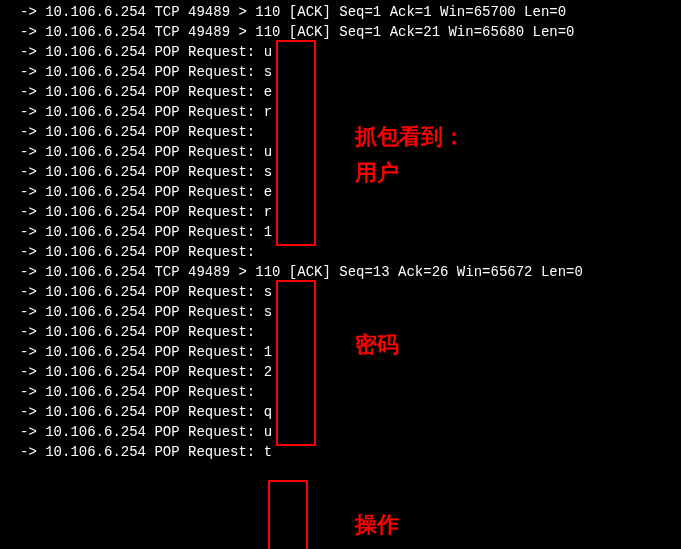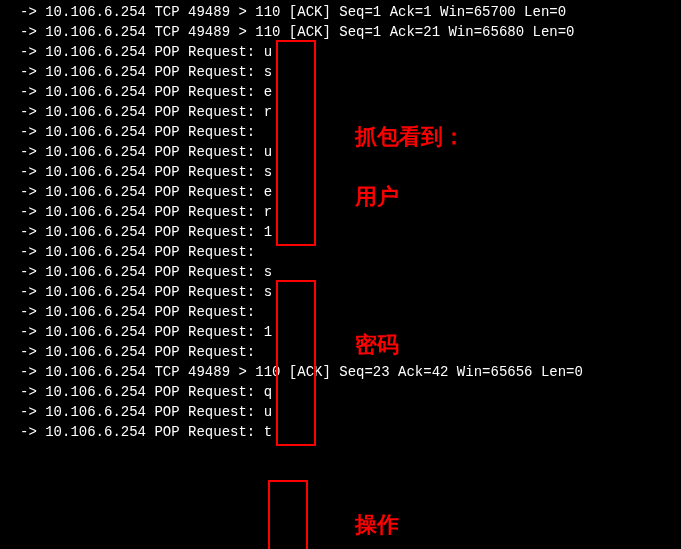--- a/index.html
+++ b/index.html
@@ -45,35 +45,36 @@
     <div class="line">-&gt; 10.106.6.254 POP Request: s</div>
     <div class="line">-&gt; 10.106.6.254 POP Request: e</div>
     <div class="line">-&gt; 10.106.6.254 POP Request: r</div>
     <div class="line">-&gt; 10.106.6.254 POP Request:</div>
     <div class="line">-&gt; 10.106.6.254 POP Request: u</div>
     <div class="line">-&gt; 10.106.6.254 POP Request: s</div>
     <div class="line">-&gt; 10.106.6.254 POP Request: e</div>
     <div class="line">-&gt; 10.106.6.254 POP Request: r</div>
     <div class="line">-&gt; 10.106.6.254 POP Request: 1</div>
     <div class="line">-&gt; 10.106.6.254 POP Request:</div>
+    <div class="line">-&gt; 10.106.6.254 TCP 49489 &gt; 110 [ACK] Seq=13 Ack=26 Win=65672 Len=0</div>
     <div class="line">-&gt; 10.106.6.254 POP Request: s</div>
     <div class="line">-&gt; 10.106.6.254 POP Request: s</div>
     <div class="line">-&gt; 10.106.6.254 POP Request:</div>
     <div class="line">-&gt; 10.106.6.254 POP Request: 1</div>
+    <div class="line">-&gt; 10.106.6.254 POP Request: 2</div>
     <div class="line">-&gt; 10.106.6.254 POP Request:</div>
-    <div class="line">-&gt; 10.106.6.254 TCP 49489 &gt; 110 [ACK] Seq=23 Ack=42 Win=65656 Len=0</div>
     <div class="line">-&gt; 10.106.6.254 POP Request: q</div>
     <div class="line">-&gt; 10.106.6.254 POP Request: u</div>
     <div class="line">-&gt; 10.106.6.254 POP Request: t</div>
   </div>
 
 <div id="highlights-container">
     <div class="highlight-box" style="top: 40px; left: 276px; width: 40px; height: 206px;"></div>
     <div class="highlight-box" style="top: 280px; left: 276px; width: 40px; height: 166px;"></div>
     <div class="highlight-box" style="top: 480px; left: 268px; width: 40px; height: 82px;"></div>
   </div>
 
 <div id="annotations-container">
     <div class="annotation" style="top: 92px; left: 355px; margin-top: 30px;">抓包看到：</div>
-    <div class="annotation" style="top: 182px; left: 355px;">用户</div>
+    <div class="annotation" style="top: 158px; left: 355px;">用户</div>
     <div class="annotation" style="top: 330px; left: 355px;">密码</div>
     <div class="annotation" style="top: 510px; left: 355px;">操作</div>
   </div>
 
 </body></html>

